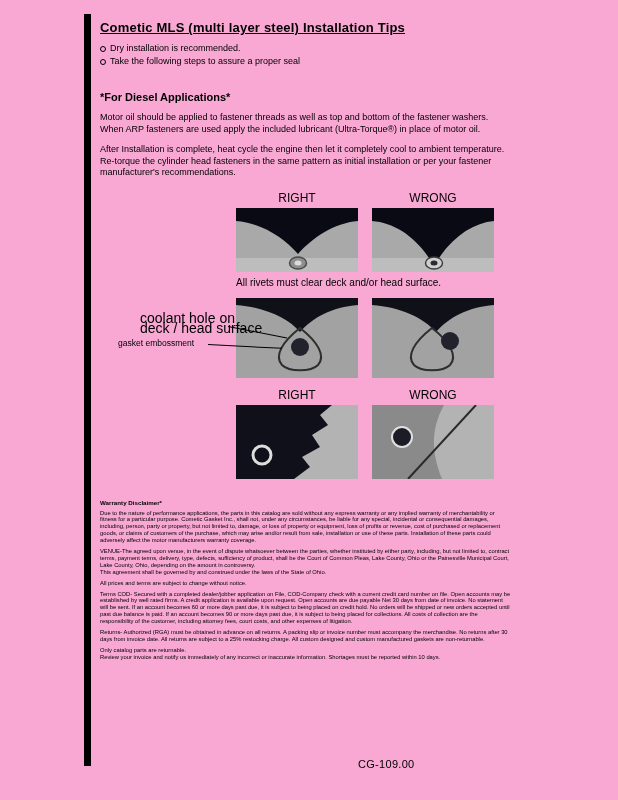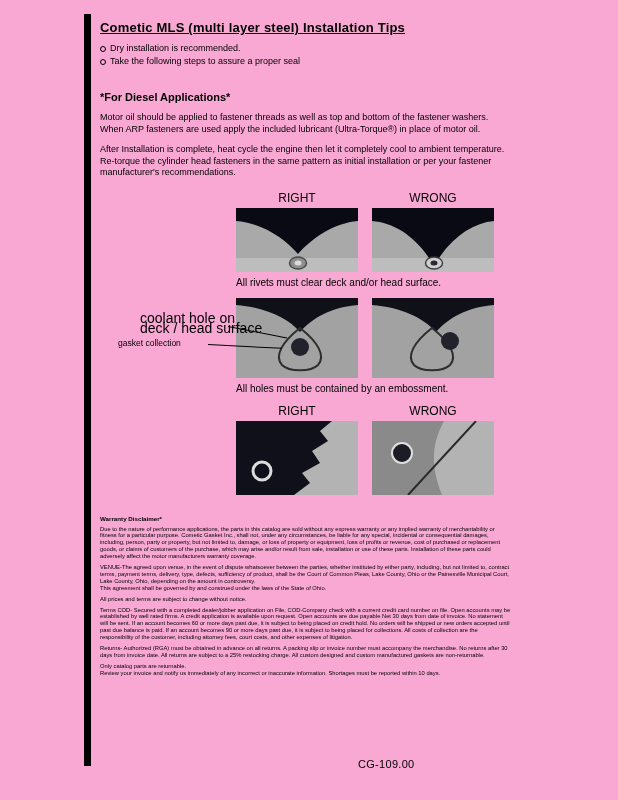--- a/index.html
+++ b/index.html
@@ -108,37 +108,36 @@
             <ellipse cx="62" cy="55" rx="3.5" ry="2.5" fill="#2a2a34"></ellipse>
           </svg>
         </div>
         <div class="fig-caption">All rivets must clear deck and/or head surface.</div>
       </div>
 
       <div class="fig-row">
         <div class="ann-coolant">coolant hole on
 deck / head surface</div>
         <div class="ann-line ann-line-1"></div>
-        <div class="ann-embossment">gasket collection</div>
+        <div class="ann-embossment">gasket embossment</div>
         <div class="ann-line ann-line-2"></div>
         <div class="fig-images">
           <svg width="122" height="80" viewBox="0 0 122 80">
             <rect width="122" height="80" fill="#a2a2a2"></rect>
             <path d="M0,0 H122 V7 C96,9 76,20 64,34 C52,20 28,9 0,7 Z" fill="#101018"></path>
             <path d="M64,30 C82,44 90,58 82,67 C75,74 53,74 46,67 C38,58 46,44 64,30 Z" fill="none" stroke="#2e2e2e" stroke-width="2"></path>
             <circle cx="64" cy="49" r="9" fill="#22222c"></circle>
           </svg>
           <svg width="122" height="80" viewBox="0 0 122 80">
             <rect width="122" height="80" fill="#a2a2a2"></rect>
             <path d="M0,0 H122 V7 C96,9 76,20 64,34 C52,20 28,9 0,7 Z" fill="#101018"></path>
             <path d="M60,30 C78,44 86,58 78,67 C71,74 49,74 42,67 C34,58 42,44 60,30 Z" fill="none" stroke="#2e2e2e" stroke-width="2"></path>
             <circle cx="78" cy="43" r="9" fill="#22222c"></circle>
           </svg>
         </div>
-        <div class="fig-caption">All holes must be contained by an embossment.</div>
       </div>
 
       <div class="fig-row">
         <div class="fig-header">
           <span>RIGHT</span>
           <span>WRONG</span>
         </div>
         <div class="fig-images">
           <svg width="122" height="74" viewBox="0 0 122 74">
             <rect width="122" height="74" fill="#b3b3b3"></rect>

